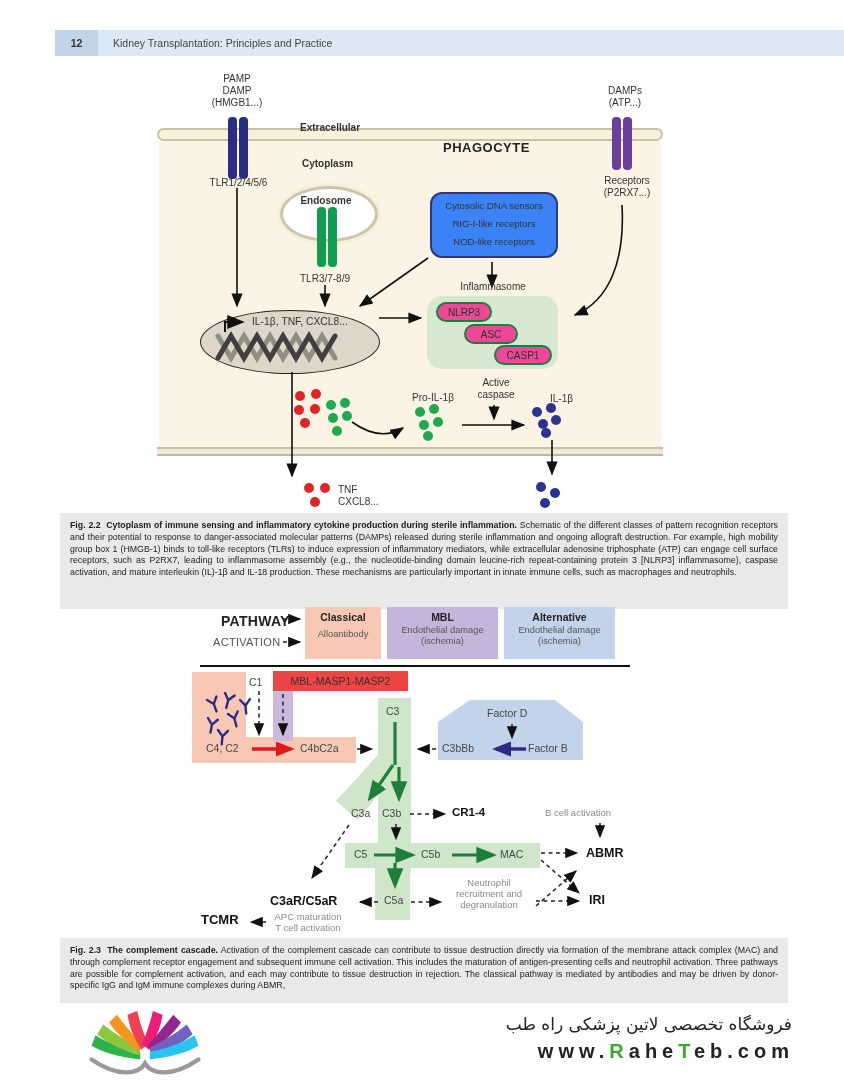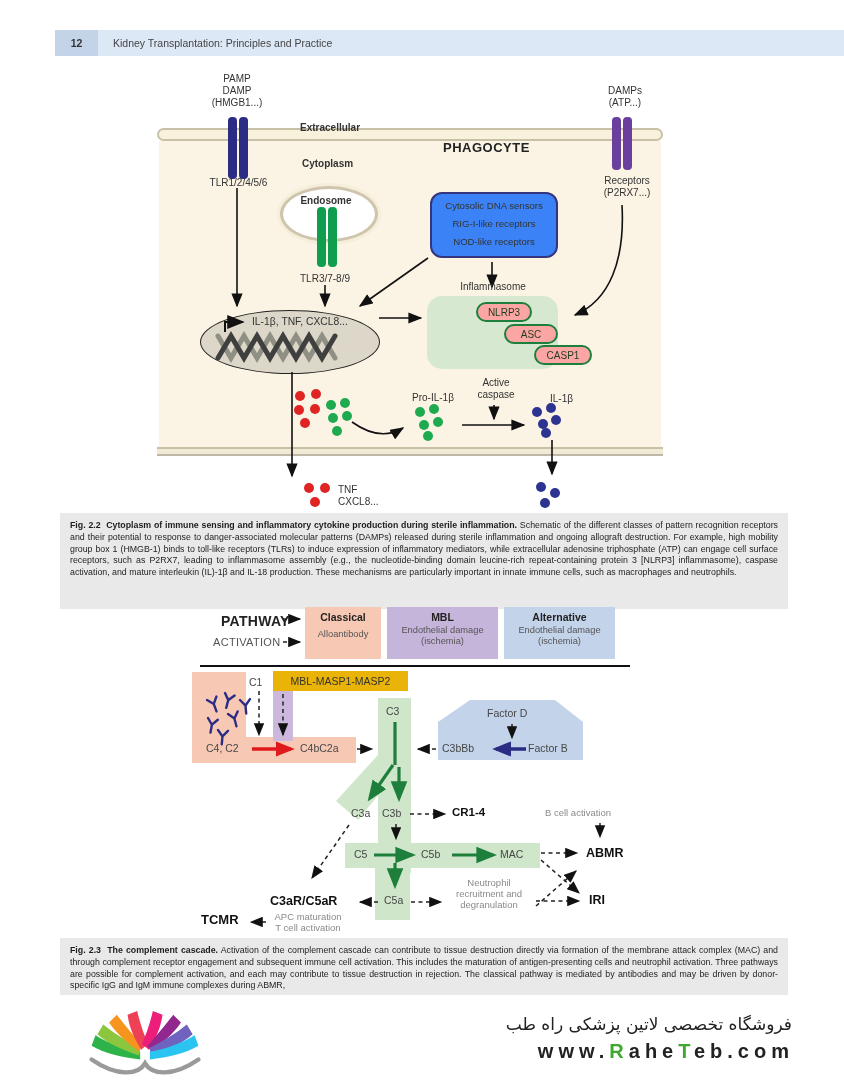--- a/index.html
+++ b/index.html
@@ -6,22 +6,22 @@
   .page{position:relative;width:844px;height:1080px;background:#fff;overflow:hidden;
         font-family:"Liberation Sans",sans-serif;color:#222;}
   .abs{position:absolute;}
   .pre{white-space:pre-line;}
   .ctr{text-align:center;}
   .lbl{font-size:10px;line-height:12px;color:#333;}
   .bold{font-weight:bold;}
   .cap{position:absolute;left:60px;width:728px;background:#e9e9e9;box-sizing:border-box;
        padding:7px 10px 6px;font-size:8.8px;line-height:1.34;color:#1d1d1d;text-align:justify;overflow:hidden;}
   .cap b{font-weight:bold;}
-  .capsule{position:absolute;background:#fca5a5;border:2px solid #1e7f3c;border-radius:11px;
-           font-size:10px;line-height:18px;text-align:center;color:#1d3b1d;box-sizing:border-box;margin-left:40px;}
+  .capsule{position:absolute;background:#ec4899;border:2px solid #1e7f3c;border-radius:11px;
+           font-size:10px;line-height:18px;text-align:center;color:#1d3b1d;box-sizing:border-box;}
   .hdrbox{position:absolute;box-sizing:border-box;text-align:center;padding-top:4px;}
   .hdrbox .t{font-size:10.5px;font-weight:bold;color:#222;}
   .hdrbox .s{font-size:9.3px;line-height:11px;color:#555;margin-top:2px;}
   .gray9{font-size:9.5px;line-height:11px;color:#8a8a8a;}
   .node{font-size:10.5px;color:#474747;}
   .bnode{font-size:12.5px;font-weight:bold;color:#111;}
 </style>
 </head>
 <body>
 
@@ -168,21 +168,21 @@
     <div class="s pre">Endothelial damage
 (ischemia)</div>
   </div>
   <div class="abs bold" style="left:221px;top:613px;font-size:14px;color:#222;letter-spacing:0.3px;">PATHWAY</div>
   <div class="abs" style="left:213px;top:636px;font-size:11px;color:#555;letter-spacing:0.3px;">ACTIVATION</div>
   <div class="abs" style="left:200px;top:665px;width:430px;height:2px;background:#111;"></div>
 
   <div class="abs" style="left:192px;top:672px;width:54px;height:91px;background:#f7c9b5;"></div>
   <div class="abs" style="left:246px;top:737px;width:110px;height:26px;background:#f7c9b5;"></div>
   <div class="abs" style="left:273px;top:691px;width:20px;height:50px;background:#cbb8dc;"></div>
-  <div class="abs" style="left:273px;top:671px;width:135px;height:20px;background:#eab308;text-align:center;line-height:20px;font-size:10.5px;color:#333;">
+  <div class="abs" style="left:273px;top:671px;width:135px;height:20px;background:#ef4444;text-align:center;line-height:20px;font-size:10.5px;color:#333;">
     <span>MBL-MASP1-MASP2</span>
   </div>
 
   <svg class="abs" style="left:190px;top:605px;" width="450" height="335" viewBox="0 0 450 335">
     <defs>
       <g id="ab">
           <path d="M0,0 L5,6 L10,0 M5,6 L5,14" stroke="#2b2d85" stroke-width="2.4" fill="none" stroke-linecap="round"></path>
         </g>
     </defs>
 
@@ -255,21 +255,21 @@
   <div class="abs gray9 ctr pre" style="left:441px;top:877px;width:96px;">Neutrophil
 recruitment and
 degranulation</div>
   <div class="abs bnode" style="left:589px;top:893px;">IRI</div>
   <div class="abs bnode" style="left:270px;top:894px;">C3aR/C5aR</div>
   <div class="abs node" style="left:384px;top:894px;">C5a</div>
   <div class="abs gray9 ctr pre" style="left:258px;top:911px;width:100px;">APC maturation
 T cell activation</div>
   <div class="abs bnode" style="left:201px;top:912px;font-size:13px;">TCMR</div>
 
-  <div class="cap" style="top:938px;height:57px;">
+  <div class="cap" style="top:938px;height:65px;">
     <b>Fig. 2.3</b>&nbsp;
     <b>The complement cascade.</b>
     <span>Activation of the complement cascade can contribute to tissue destruction directly via formation of the membrane attack complex (MAC) and through complement receptor engagement and subsequent immune cell activation. This includes the maturation of antigen-presenting cells and neutrophil activation. Three pathways are possible for complement activation, and each may contribute to tissue destruction in rejection. The classical pathway is mediated by antibodies and may be driven by donor-specific IgG and IgM immune complexes during ABMR,</span>
   </div>
 
   <svg class="abs" style="left:78px;top:1002px;" width="136" height="78" viewBox="0 0 140 78">
     <path d="M64,58 C45,56 28,52 14,44 L18,33 C33,42 50,48 64,50 Z" fill="#2eb24a"></path>
     <path d="M63,54 C46,48 31,42 20,32 L26,22 C38,32 52,40 64,46 Z" fill="#8cc63e"></path>
     <path d="M63,50 C50,40 40,32 32,20 L40,12 C49,24 58,34 66,44 Z" fill="#f7941e"></path>
     <path d="M65,48 C58,36 53,26 51,12 L61,8 C64,22 68,32 72,42 Z" fill="#ef4156"></path>

